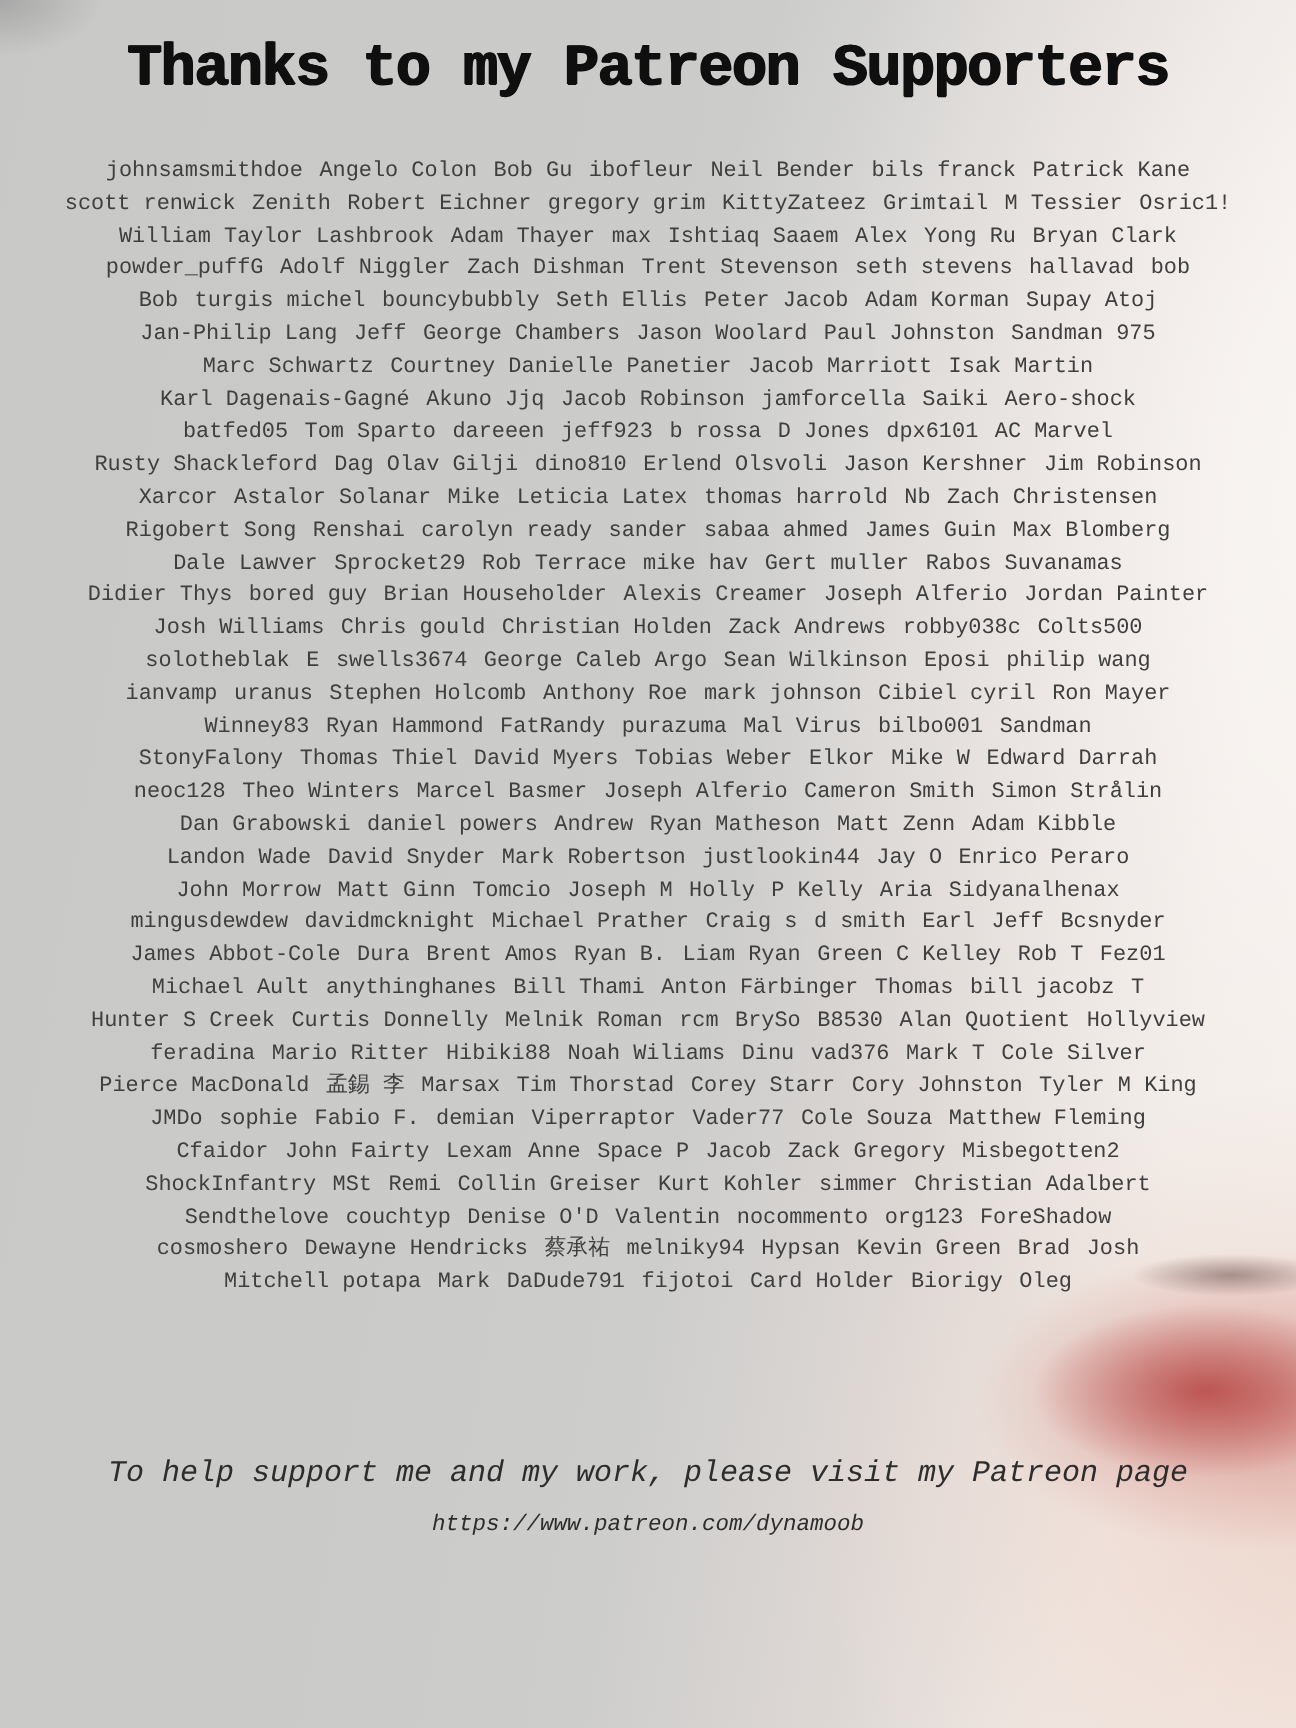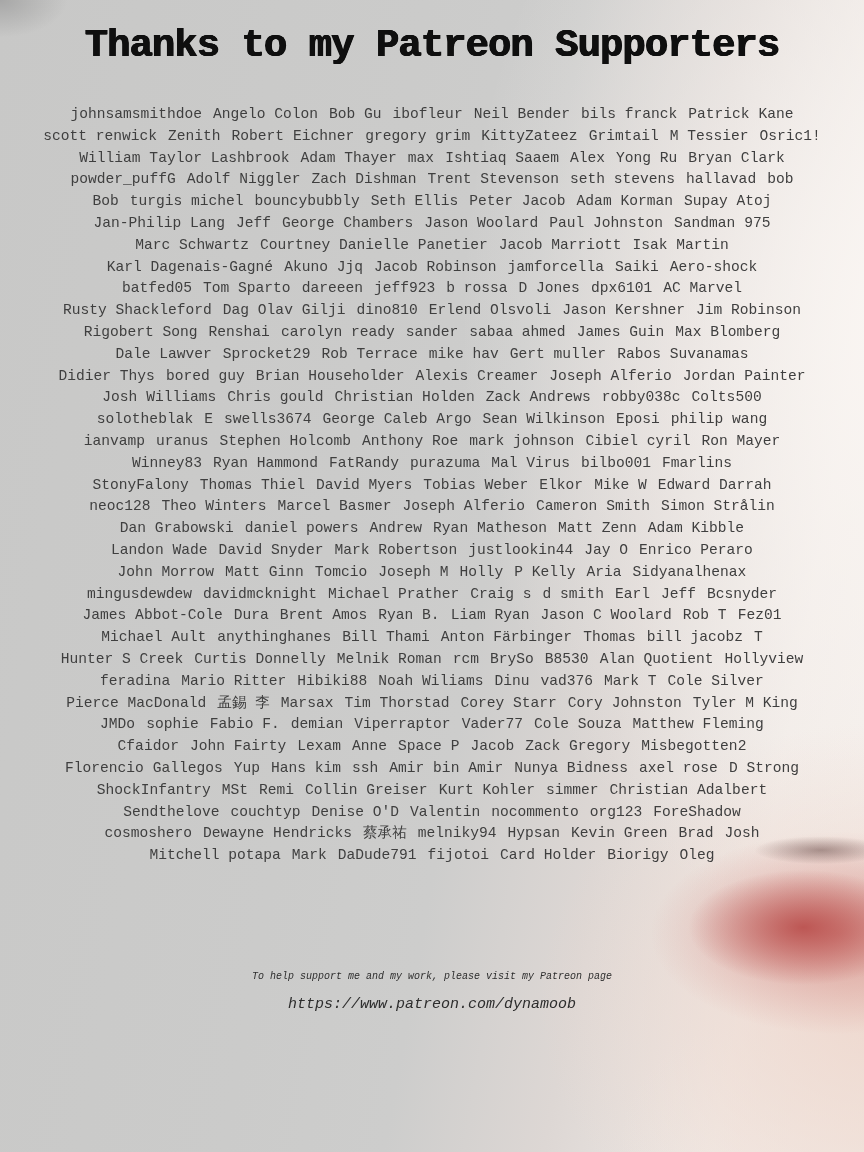--- a/index.html
+++ b/index.html
@@ -37,21 +37,21 @@
     line-height:21.8px;
     white-space:nowrap;
     font-size:14.6px;
     color:var(--names-color,#3f3f3f);
   }
   .name{display:inline-block;margin:0 5.5px;}
   .footer-message{
     margin-top:104px;
     text-align:center;
     font-style:italic;
-    font-size:10px;
+    font-size:20px;
     color:#2d2d2d;
   }
   .footer-url{
     margin-top:14px;
     text-align:center;
     font-style:italic;
     font-size:15px;
     color:#2d2d2d;
   }
 </style>
@@ -65,41 +65,41 @@
       <div class="name-line"><span class="name">johnsamsmithdoe</span><span class="name">Angelo Colon</span><span class="name">Bob Gu</span><span class="name">ibofleur</span><span class="name">Neil Bender</span><span class="name">bils franck</span><span class="name">Patrick Kane</span></div>
       <div class="name-line"><span class="name">scott renwick</span><span class="name">Zenith</span><span class="name">Robert Eichner</span><span class="name">gregory grim</span><span class="name">KittyZateez</span><span class="name">Grimtail</span><span class="name">M Tessier</span><span class="name">Osric1!</span></div>
       <div class="name-line"><span class="name">William Taylor Lashbrook</span><span class="name">Adam Thayer</span><span class="name">max</span><span class="name">Ishtiaq Saaem</span><span class="name">Alex</span><span class="name">Yong Ru</span><span class="name">Bryan Clark</span></div>
       <div class="name-line"><span class="name">powder_puffG</span><span class="name">Adolf Niggler</span><span class="name">Zach Dishman</span><span class="name">Trent Stevenson</span><span class="name">seth stevens</span><span class="name">hallavad</span><span class="name">bob</span></div>
       <div class="name-line"><span class="name">Bob</span><span class="name">turgis michel</span><span class="name">bouncybubbly</span><span class="name">Seth Ellis</span><span class="name">Peter Jacob</span><span class="name">Adam Korman</span><span class="name">Supay Atoj</span></div>
       <div class="name-line"><span class="name">Jan-Philip Lang</span><span class="name">Jeff</span><span class="name">George Chambers</span><span class="name">Jason Woolard</span><span class="name">Paul Johnston</span><span class="name">Sandman 975</span></div>
       <div class="name-line"><span class="name">Marc Schwartz</span><span class="name">Courtney Danielle Panetier</span><span class="name">Jacob Marriott</span><span class="name">Isak Martin</span></div>
       <div class="name-line"><span class="name">Karl Dagenais-Gagné</span><span class="name">Akuno Jjq</span><span class="name">Jacob Robinson</span><span class="name">jamforcella</span><span class="name">Saiki</span><span class="name">Aero-shock</span></div>
       <div class="name-line"><span class="name">batfed05</span><span class="name">Tom Sparto</span><span class="name">dareeen</span><span class="name">jeff923</span><span class="name">b rossa</span><span class="name">D Jones</span><span class="name">dpx6101</span><span class="name">AC Marvel</span></div>
       <div class="name-line"><span class="name">Rusty Shackleford</span><span class="name">Dag Olav Gilji</span><span class="name">dino810</span><span class="name">Erlend Olsvoli</span><span class="name">Jason Kershner</span><span class="name">Jim Robinson</span></div>
+      <div class="name-line"><span class="name">Xarcor</span><span class="name">Astalor Solanar</span><span class="name">Mike</span><span class="name">Leticia Latex</span><span class="name">thomas harrold</span><span class="name">Nb</span><span class="name">Zach Christensen</span></div>
       <div class="name-line"><span class="name">Rigobert Song</span><span class="name">Renshai</span><span class="name">carolyn ready</span><span class="name">sander</span><span class="name">sabaa ahmed</span><span class="name">James Guin</span><span class="name">Max Blomberg</span></div>
       <div class="name-line"><span class="name">Dale Lawver</span><span class="name">Sprocket29</span><span class="name">Rob Terrace</span><span class="name">mike hav</span><span class="name">Gert muller</span><span class="name">Rabos Suvanamas</span></div>
       <div class="name-line"><span class="name">Didier Thys</span><span class="name">bored guy</span><span class="name">Brian Householder</span><span class="name">Alexis Creamer</span><span class="name">Joseph Alferio</span><span class="name">Jordan Painter</span></div>
       <div class="name-line"><span class="name">Josh Williams</span><span class="name">Chris gould</span><span class="name">Christian Holden</span><span class="name">Zack Andrews</span><span class="name">robby038c</span><span class="name">Colts500</span></div>
       <div class="name-line"><span class="name">solotheblak</span><span class="name">E</span><span class="name">swells3674</span><span class="name">George Caleb Argo</span><span class="name">Sean Wilkinson</span><span class="name">Eposi</span><span class="name">philip wang</span></div>
       <div class="name-line"><span class="name">ianvamp</span><span class="name">uranus</span><span class="name">Stephen Holcomb</span><span class="name">Anthony Roe</span><span class="name">mark johnson</span><span class="name">Cibiel cyril</span><span class="name">Ron Mayer</span></div>
-      <div class="name-line"><span class="name">Winney83</span><span class="name">Ryan Hammond</span><span class="name">FatRandy</span><span class="name">purazuma</span><span class="name">Mal Virus</span><span class="name">bilbo001</span><span class="name">Fmarlins</span></div>
+      <div class="name-line"><span class="name">Winney83</span><span class="name">Ryan Hammond</span><span class="name">FatRandy</span><span class="name">purazuma</span><span class="name">Mal Virus</span><span class="name">bilbo001</span><span class="name">Sandman</span></div>
       <div class="name-line"><span class="name">StonyFalony</span><span class="name">Thomas Thiel</span><span class="name">David Myers</span><span class="name">Tobias Weber</span><span class="name">Elkor</span><span class="name">Mike W</span><span class="name">Edward Darrah</span></div>
       <div class="name-line"><span class="name">neoc128</span><span class="name">Theo Winters</span><span class="name">Marcel Basmer</span><span class="name">Joseph Alferio</span><span class="name">Cameron Smith</span><span class="name">Simon Strålin</span></div>
       <div class="name-line"><span class="name">Dan Grabowski</span><span class="name">daniel powers</span><span class="name">Andrew</span><span class="name">Ryan Matheson</span><span class="name">Matt Zenn</span><span class="name">Adam Kibble</span></div>
       <div class="name-line"><span class="name">Landon Wade</span><span class="name">David Snyder</span><span class="name">Mark Robertson</span><span class="name">justlookin44</span><span class="name">Jay O</span><span class="name">Enrico Peraro</span></div>
       <div class="name-line"><span class="name">John Morrow</span><span class="name">Matt Ginn</span><span class="name">Tomcio</span><span class="name">Joseph M</span><span class="name">Holly</span><span class="name">P Kelly</span><span class="name">Aria</span><span class="name">Sidyanalhenax</span></div>
       <div class="name-line"><span class="name">mingusdewdew</span><span class="name">davidmcknight</span><span class="name">Michael Prather</span><span class="name">Craig s</span><span class="name">d smith</span><span class="name">Earl</span><span class="name">Jeff</span><span class="name">Bcsnyder</span></div>
-      <div class="name-line"><span class="name">James Abbot-Cole</span><span class="name">Dura</span><span class="name">Brent Amos</span><span class="name">Ryan B.</span><span class="name">Liam Ryan</span><span class="name">Jason C Woolard</span><span class="name">Rob T</span><span class="name">Fez01</span></div>
+      <div class="name-line"><span class="name">James Abbot-Cole</span><span class="name">Dura</span><span class="name">Brent Amos</span><span class="name">Ryan B.</span><span class="name">Liam Ryan</span><span class="name">Green C Kelley</span><span class="name">Rob T</span><span class="name">Fez01</span></div>
       <div class="name-line"><span class="name">Michael Ault</span><span class="name">anythinghanes</span><span class="name">Bill Thami</span><span class="name">Anton Färbinger</span><span class="name">Thomas</span><span class="name">bill jacobz</span><span class="name">T</span></div>
       <div class="name-line"><span class="name">Hunter S Creek</span><span class="name">Curtis Donnelly</span><span class="name">Melnik Roman</span><span class="name">rcm</span><span class="name">BrySo</span><span class="name">B8530</span><span class="name">Alan Quotient</span><span class="name">Hollyview</span></div>
       <div class="name-line"><span class="name">feradina</span><span class="name">Mario Ritter</span><span class="name">Hibiki88</span><span class="name">Noah Wiliams</span><span class="name">Dinu</span><span class="name">vad376</span><span class="name">Mark T</span><span class="name">Cole Silver</span></div>
       <div class="name-line"><span class="name">Pierce MacDonald</span><span class="name">孟錫 李</span><span class="name">Marsax</span><span class="name">Tim Thorstad</span><span class="name">Corey Starr</span><span class="name">Cory Johnston</span><span class="name">Tyler M King</span></div>
       <div class="name-line"><span class="name">JMDo</span><span class="name">sophie</span><span class="name">Fabio F.</span><span class="name">demian</span><span class="name">Viperraptor</span><span class="name">Vader77</span><span class="name">Cole Souza</span><span class="name">Matthew Fleming</span></div>
       <div class="name-line"><span class="name">Cfaidor</span><span class="name">John Fairty</span><span class="name">Lexam</span><span class="name">Anne</span><span class="name">Space P</span><span class="name">Jacob</span><span class="name">Zack Gregory</span><span class="name">Misbegotten2</span></div>
-      <div class="name-line"><span class="name">Florencio Gallegos</span><span class="name">Yup</span><span class="name">Hans kim</span><span class="name">ssh</span><span class="name">Amir bin Amir</span><span class="name">Nunya Bidness</span><span class="name">axel rose</span><span class="name">D Strong</span></div>
       <div class="name-line"><span class="name">ShockInfantry</span><span class="name">MSt</span><span class="name">Remi</span><span class="name">Collin Greiser</span><span class="name">Kurt Kohler</span><span class="name">simmer</span><span class="name">Christian Adalbert</span></div>
       <div class="name-line"><span class="name">Sendthelove</span><span class="name">couchtyp</span><span class="name">Denise O'D</span><span class="name">Valentin</span><span class="name">nocommento</span><span class="name">org123</span><span class="name">ForeShadow</span></div>
       <div class="name-line"><span class="name">cosmoshero</span><span class="name">Dewayne Hendricks</span><span class="name">蔡承祐</span><span class="name">melniky94</span><span class="name">Hypsan</span><span class="name">Kevin Green</span><span class="name">Brad</span><span class="name">Josh</span></div>
       <div class="name-line"><span class="name">Mitchell potapa</span><span class="name">Mark</span><span class="name">DaDude791</span><span class="name">fijotoi</span><span class="name">Card Holder</span><span class="name">Biorigy</span><span class="name">Oleg</span></div>
     </div>
 
   <div class="footer-message">To help support me and my work, please visit my Patreon page</div>
   <div class="footer-url">https://www.patreon.com/dynamoob</div>
 </div>
 

